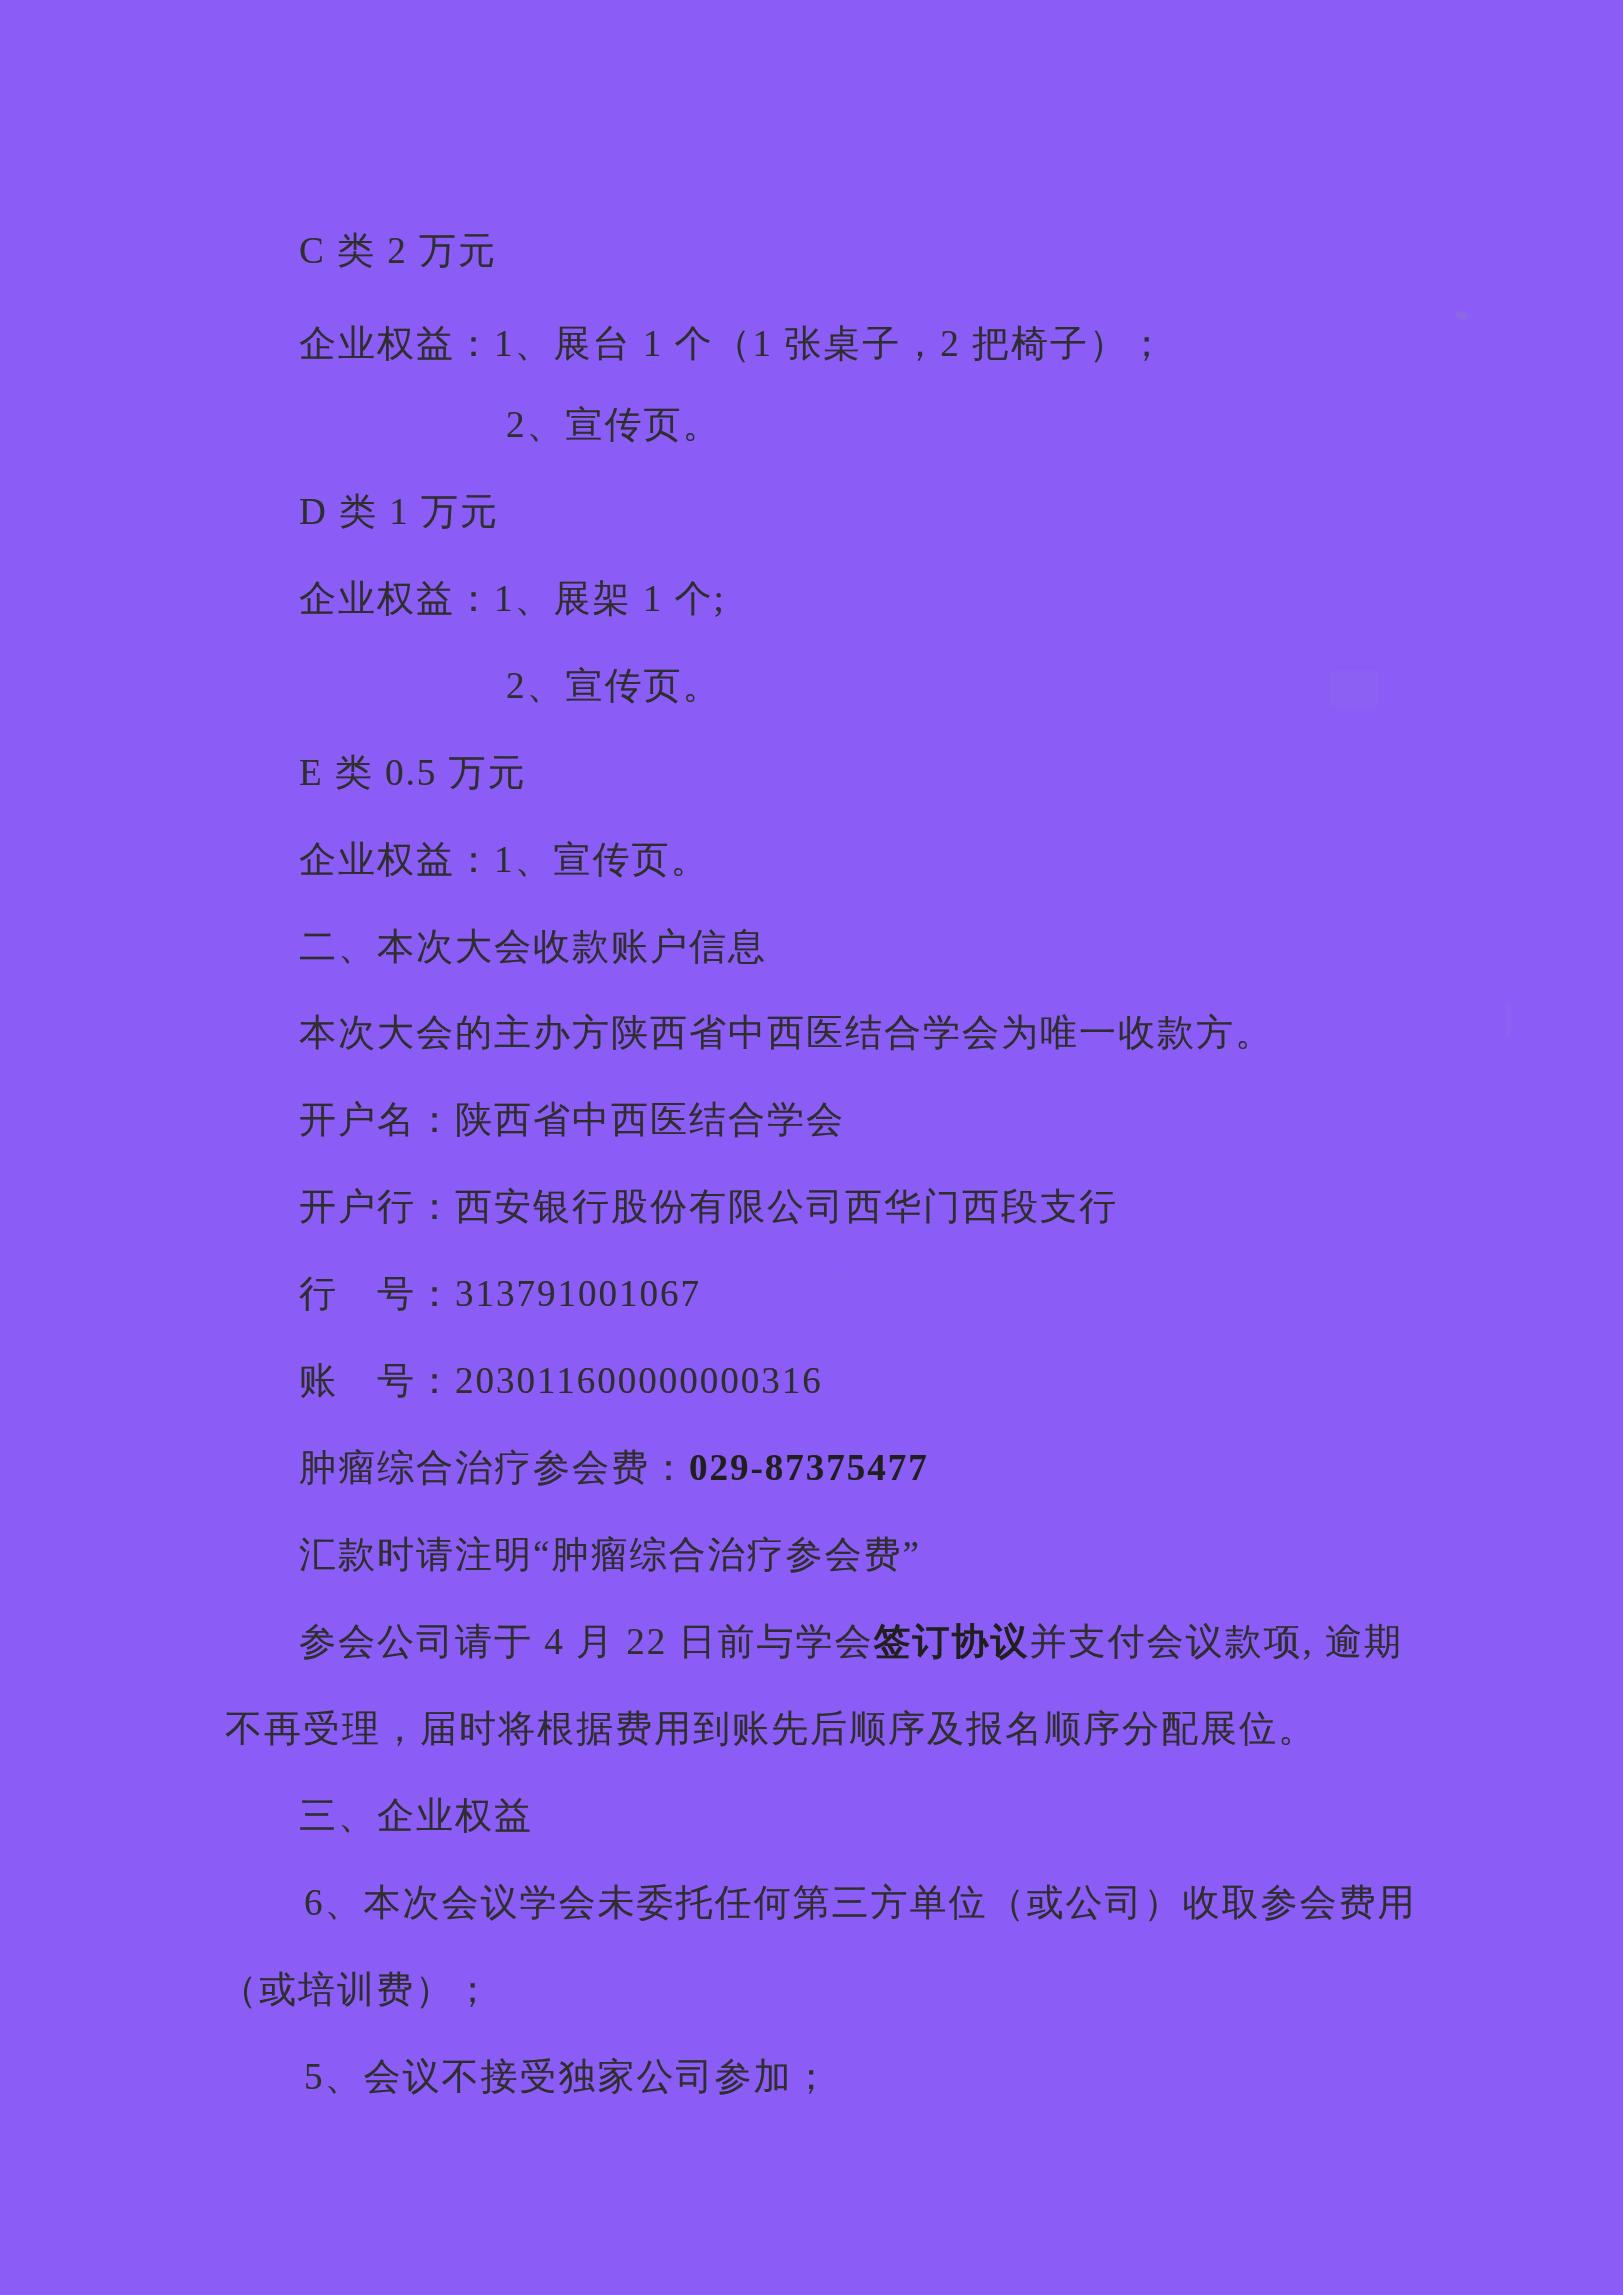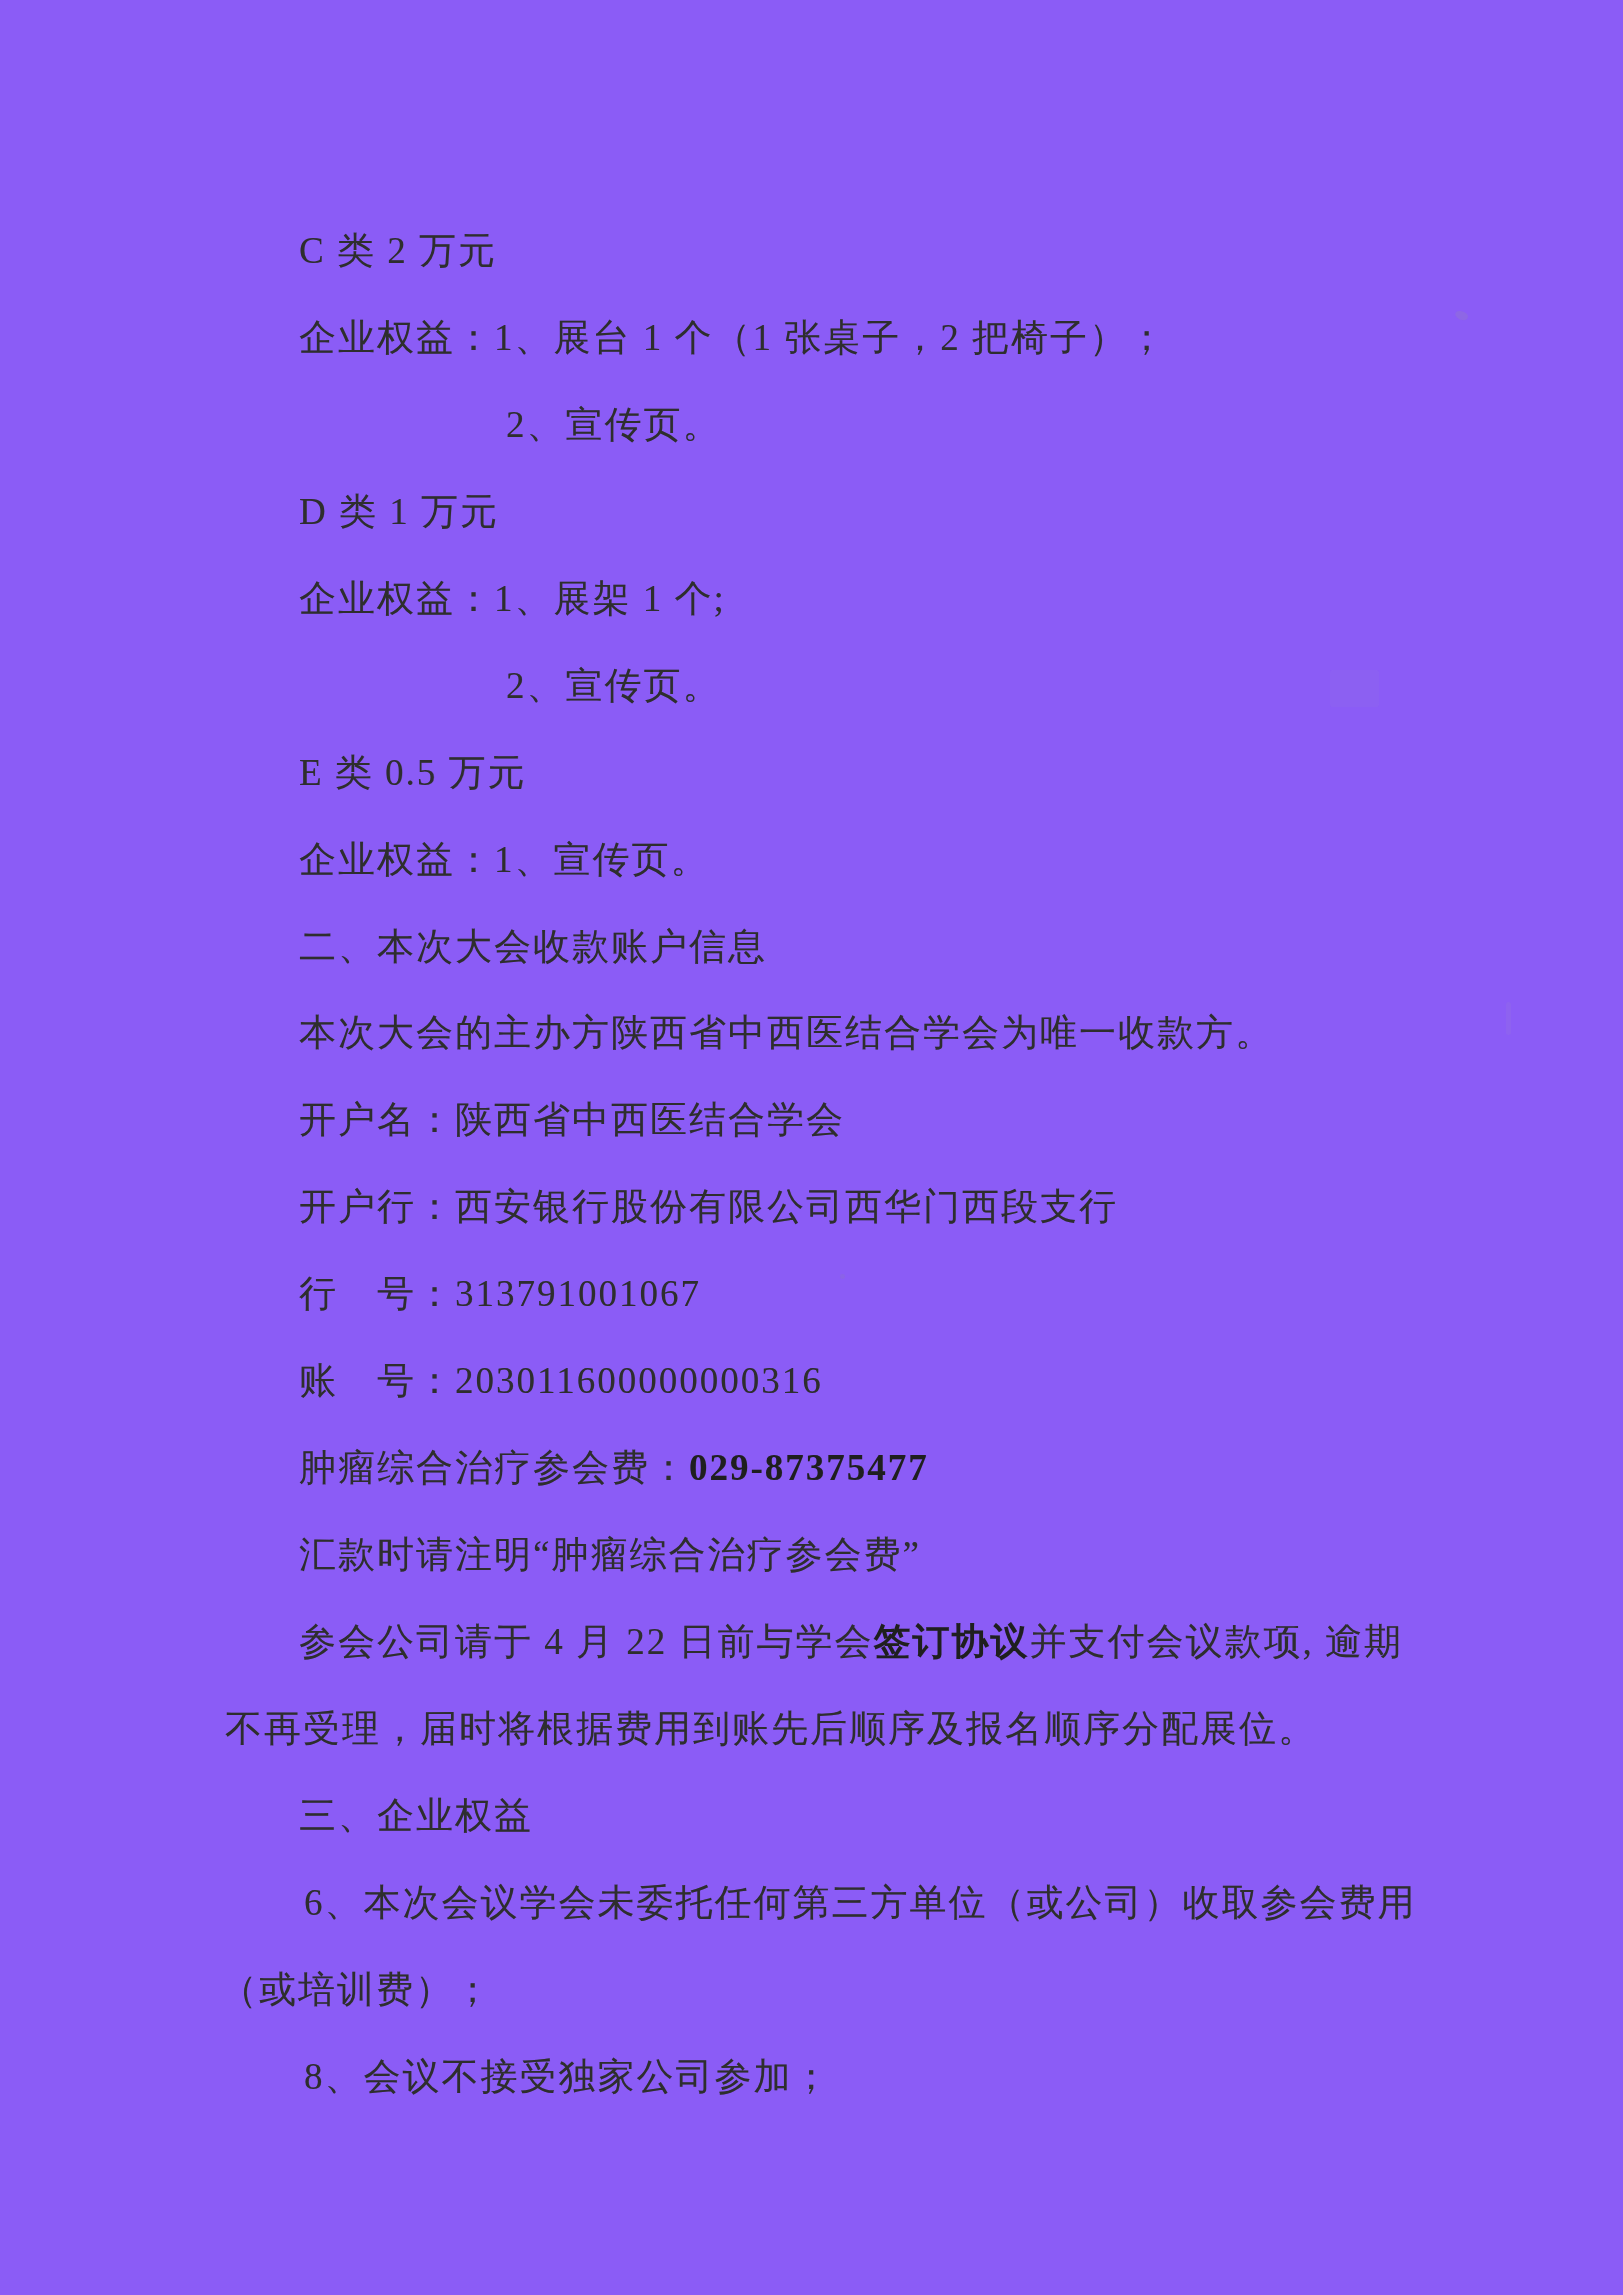--- a/index.html
+++ b/index.html
@@ -57,40 +57,40 @@
     left: 1330px; top: 670px; width: 49px; height: 37px;
     background: #aaaaaa; opacity: 0.05; border-radius: 3.1px;
   }
 </style>
 </head>
 <body>
 
 <div class="page">
   <div id="lines-root">
       <div class="text-line indent-normal" style="top: 207px;"><span class="seg-regular">C 类 2 万元</span></div>
-      <div class="text-line indent-normal" style="top: 294px;"><span class="seg-regular">企业权益：1、展台 1 个（1 张桌子，2 把椅子）；</span></div>
+      <div class="text-line indent-normal" style="top: 300px;"><span class="seg-regular">企业权益：1、展台 1 个（1 张桌子，2 把椅子）；</span></div>
       <div class="text-line indent-subitem" style="top: 381px;"><span class="seg-regular">2、宣传页。</span></div>
       <div class="text-line indent-normal" style="top: 468px; text-align: right;"><span class="seg-regular">D 类 1 万元</span></div>
       <div class="text-line indent-normal" style="top: 555px;"><span class="seg-regular">企业权益：1、展架 1 个;</span></div>
       <div class="text-line indent-subitem" style="top: 642px;"><span class="seg-regular">2、宣传页。</span></div>
       <div class="text-line indent-normal" style="top: 729px;"><span class="seg-regular">E 类 0.5 万元</span></div>
       <div class="text-line indent-normal" style="top: 816px;"><span class="seg-regular">企业权益：1、宣传页。</span></div>
       <div class="text-line indent-normal" style="top: 903px;"><span class="seg-regular">二、本次大会收款账户信息</span></div>
       <div class="text-line indent-normal" style="top: 989px;"><span class="seg-regular">本次大会的主办方陕西省中西医结合学会为唯一收款方。</span></div>
       <div class="text-line indent-normal" style="top: 1076px;"><span class="seg-regular">开户名：陕西省中西医结合学会</span></div>
       <div class="text-line indent-normal" style="top: 1163px;"><span class="seg-regular">开户行：西安银行股份有限公司西华门西段支行</span></div>
       <div class="text-line indent-normal" style="top: 1250px;"><span class="seg-regular">行　号：313791001067</span></div>
       <div class="text-line indent-normal" style="top: 1337px;"><span class="seg-regular">账　号：203011600000000316</span></div>
       <div class="text-line indent-normal" style="top: 1424px;"><span class="seg-regular">肿瘤综合治疗参会费：</span><span class="seg-bold">029-87375477</span></div>
       <div class="text-line indent-normal" style="top: 1511px; text-align: center;"><span class="seg-regular">汇款时请注明“肿瘤综合治疗参会费”</span></div>
       <div class="text-line indent-normal" style="top: 1598px;"><span class="seg-regular">参会公司请于 4 月 22 日前与学会</span><span class="seg-bold">签订协议</span><span class="seg-regular">并支付会议款项, 逾期</span></div>
       <div class="text-line indent-margin" style="top: 1685px;"><span class="seg-regular">不再受理，届时将根据费用到账先后顺序及报名顺序分配展位。</span></div>
       <div class="text-line indent-normal" style="top: 1772px;"><span class="seg-regular">三、企业权益</span></div>
       <div class="text-line indent-item" style="top: 1859px;"><span class="seg-regular">6、本次会议学会未委托任何第三方单位（或公司）收取参会费用</span></div>
       <div class="text-line indent-bracket" style="top: 1946px;"><span class="seg-regular">（或培训费）；</span></div>
-      <div class="text-line indent-item" style="top: 2033px;"><span class="seg-regular">8、会议不接受独家公司参加；</span></div>
+      <div class="text-line indent-item" style="top: 2033px;"><span class="seg-regular">5、会议不接受独家公司参加；</span></div>
     </div>
   <div class="scan-artifact artifact-1"></div>
   <div class="scan-artifact artifact-2"></div>
   <div class="scan-artifact artifact-3"></div>
   <div class="scan-artifact artifact-4"></div>
 </div>
 
 
 </body></html>

